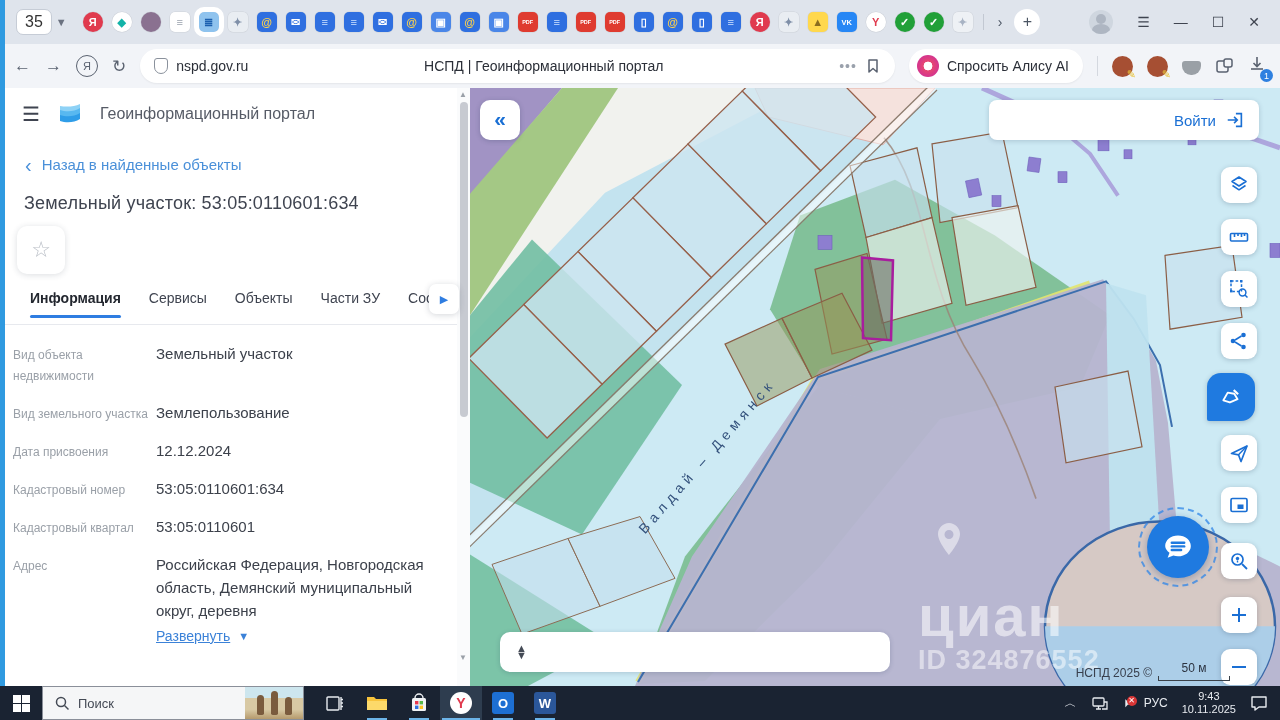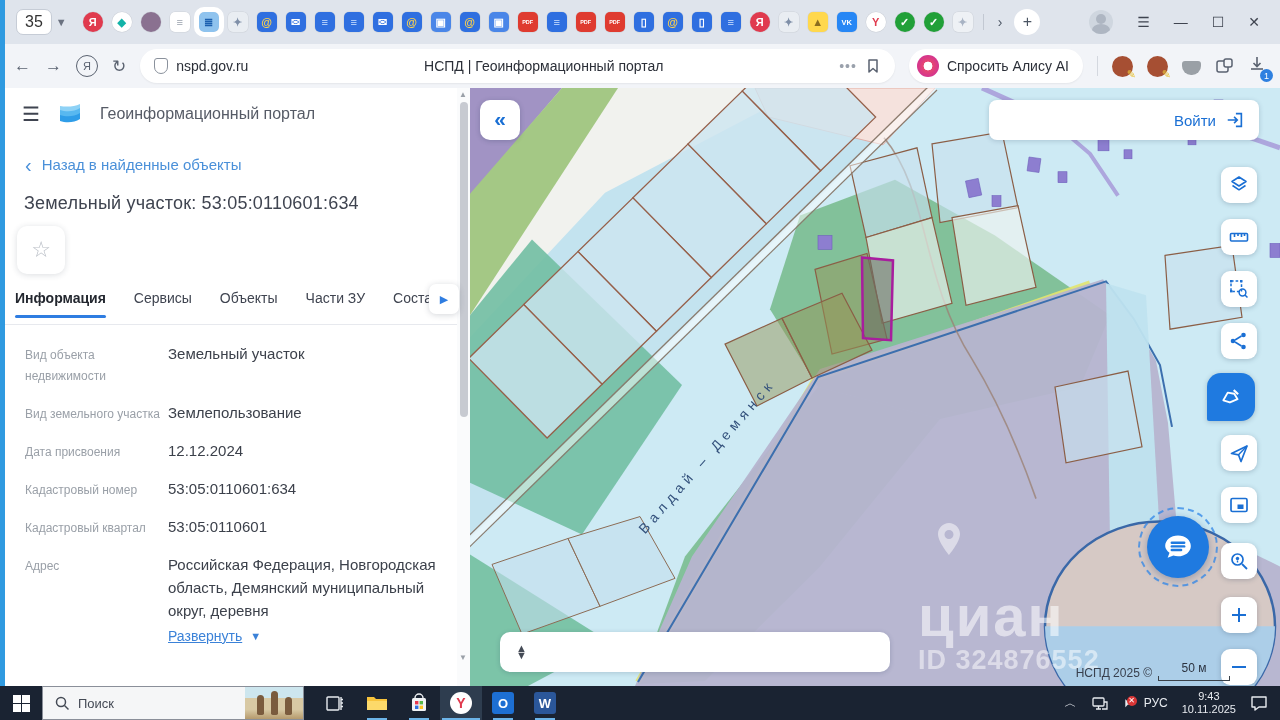--- a/index.html
+++ b/index.html
@@ -52,27 +52,27 @@
 
   
   .panel { position:absolute; left:5px; top:0; width:465px; height:598px; background:#fff; overflow:hidden; }
   .p-head { position:absolute; left:17px; top:12px; display:flex; align-items:center; gap:16px; }
   .burger { font-size:20px; color:#3f4450; }
   .p-title { font-size:16px; color:#565b66; }
   .back-link { position:absolute; left:20px; top:68px; display:flex; align-items:center; gap:10px; color:#4a90d9; font-size:15px; }
   .back-ch { font-size:20px; line-height:14px; }
   .obj-title { position:absolute; left:19px; top:105px; font-size:18px; color:#3f4450; font-weight:500; letter-spacing:.2px; }
   .star-btn { position:absolute; left:12px; top:138px; width:48px; height:48px; border-radius:10px; background:#fff; box-shadow:0 1px 6px rgba(40,50,70,.16); display:flex; align-items:center; justify-content:center; color:#b9bec6; font-size:22px; }
-  .ptabs { position:absolute; left:10px; top:202px; width:448px; display:flex; gap:28px; white-space:nowrap; }
+  .ptabs { position:absolute; left:25px; top:202px; width:448px; display:flex; gap:28px; white-space:nowrap; }
   .ptab { font-size:14px; color:#3f4450; padding-bottom:12px; position:relative; }
   .ptab.active { color:#23272f; font-weight:bold; }
   .ptab.active::after { content:""; position:absolute; left:0; right:0; bottom:0; height:3px; background:#2f7de1; border-radius:2px; }
   .ptab-more { position:absolute; left:424px; top:196px; width:30px; height:30px; background:#fff; border-radius:7px; box-shadow:0 1px 6px rgba(40,50,70,.2); display:flex; align-items:center; justify-content:center; color:#2f7de1; font-size:11px; z-index:2; }
   .p-divider { position:absolute; left:0; top:236px; width:455px; height:1px; background:#e7e9ee; }
-  .fields { position:absolute; left:20px; top:254px; width:420px; }
+  .fields { position:absolute; left:8px; top:254px; width:420px; }
   .frow { display:flex; margin-bottom:14px; }
   .flbl { width:143px; flex:0 0 143px; font-size:12px; color:#9aa0a8; line-height:21px; padding-top:3px; }
   .fval { flex:1; font-size:15px; color:#3c414b; line-height:23px; }
   .expand { margin-top:3px; display:flex; align-items:center; gap:8px; }
   .expand a { font-size:14px; color:#3b82d8; text-decoration:underline; }
   .expand .ch { color:#3b82d8; font-size:11px; }
   .scrollbar { position:absolute; right:0; top:0; width:13px; height:598px; background:#fafbfc; }
   .sb-thumb { position:absolute; right:2px; top:14px; width:8px; height:315px; border-radius:4px; background:#c7cad1; }
   .sb-up { position:absolute; right:3px; top:2px; color:#9aa0a8; font-size:8px; }
   .sb-dn { position:absolute; right:3px; bottom:24px; color:#9aa0a8; font-size:8px; }

